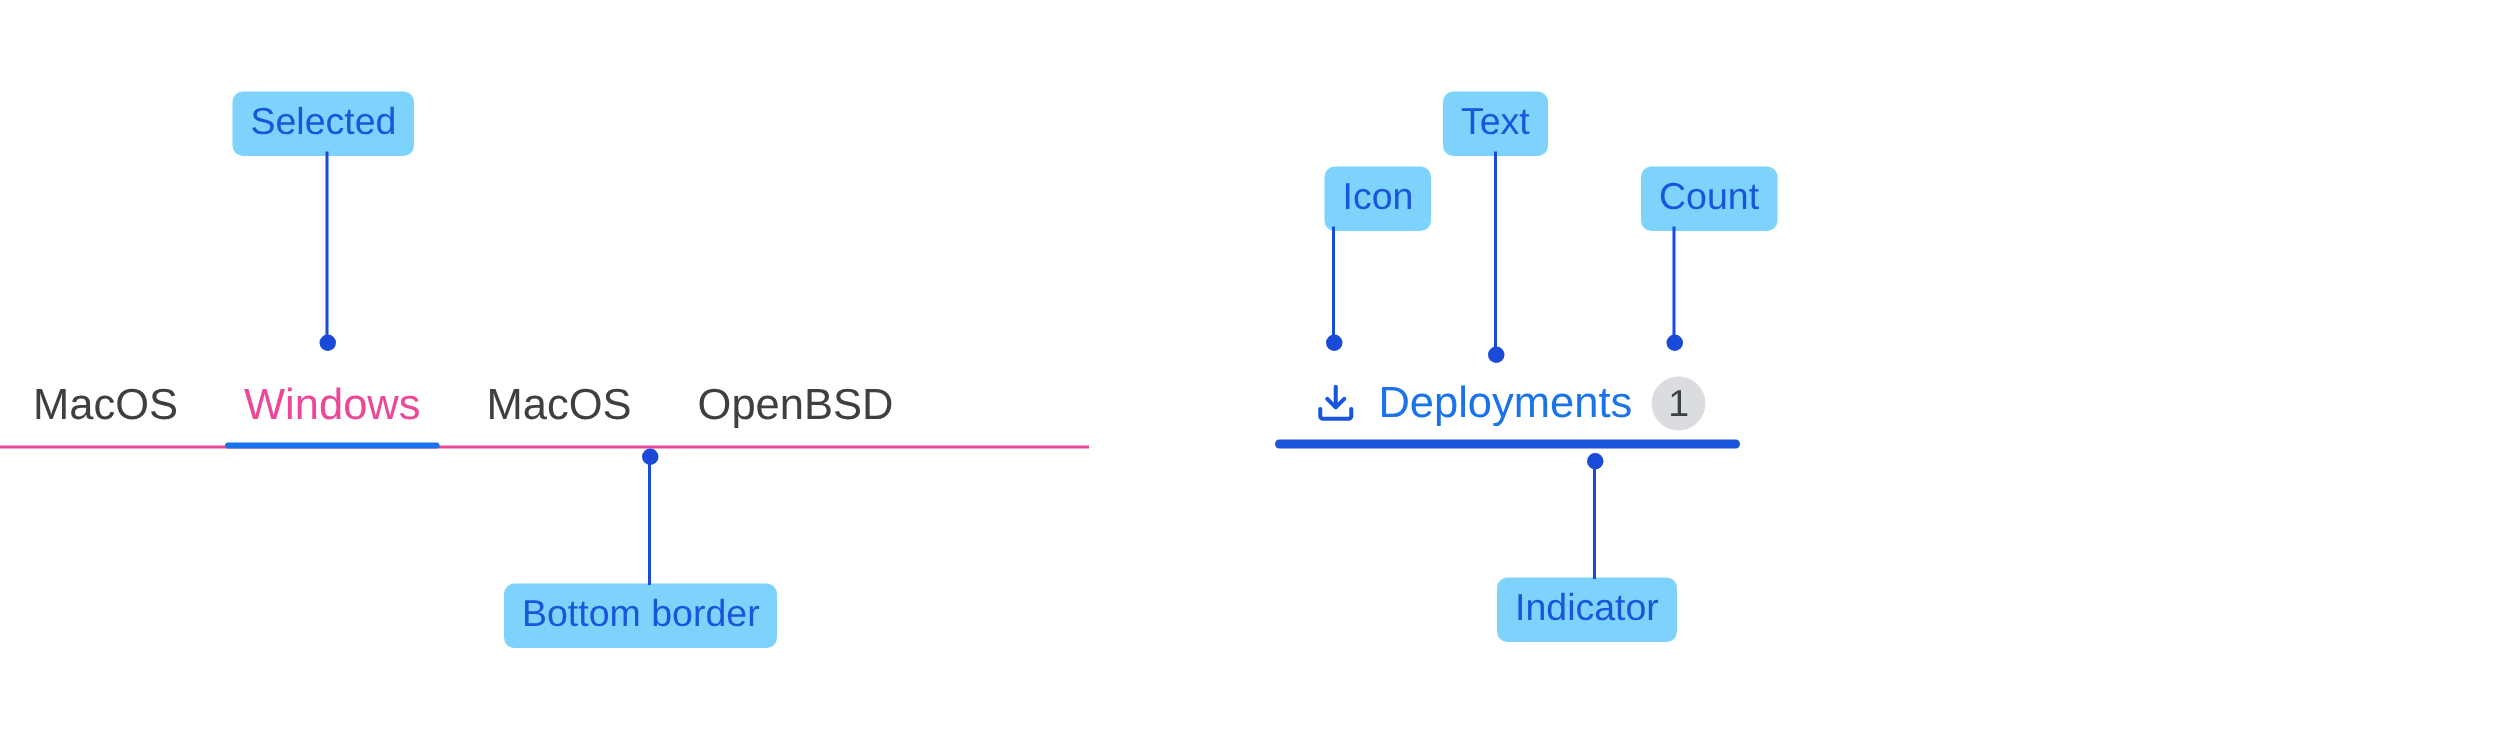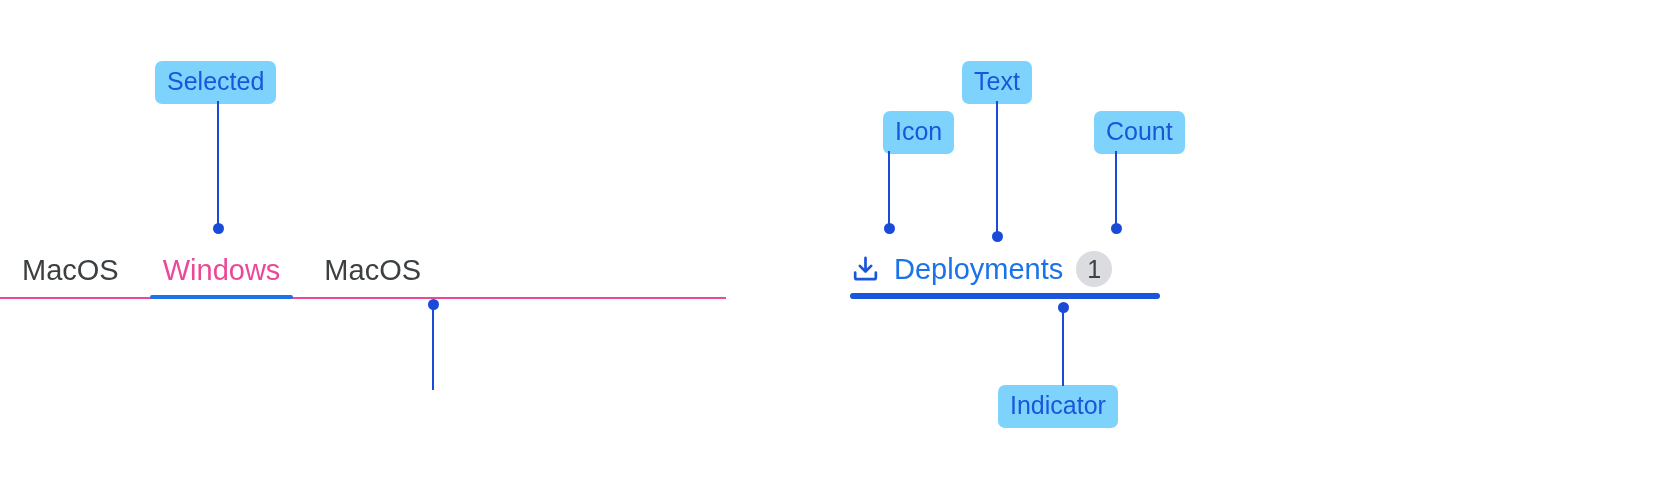--- a/index.html
+++ b/index.html
@@ -102,21 +102,21 @@
     height: 56px;
   }
   #tab-deployments {
     position: absolute;
     left: 0;
     top: 0;
     width: 312px;
     height: 52px;
     display: flex;
     align-items: center;
-    justify-content: flex-start;
+    justify-content: center;
     gap: 13px;
     cursor: pointer;
     box-sizing: border-box;
   }
   #tab-deployments .tab-icon {
     display: inline-flex;
     align-items: center;
     justify-content: center;
     width: 31px;
     height: 31px;
@@ -160,27 +160,31 @@
     <div class="tabs-row">
       <div class="tab">
         <span>MacOS</span>
       </div>
       <div class="tab selected">
         <span>Windows</span>
       </div>
       <div class="tab">
         <span>MacOS</span>
       </div>
+      <div class="tab">
+        <span>OpenBSD</span>
+      </div>
     </div>
   </div>
 
   <div class="anno" style="left:155px; top:61px;">Selected</div>
   <div class="leader" style="left:217px; top:101px; height:128px;"></div>
   <div class="leader-dot" style="left:213px; top:223px;"></div>
 
+  <div class="anno" style="left:336px; top:389px;">Bottom border</div>
   <div class="leader" style="left:432px; top:305px; height:85px;"></div>
   <div class="leader-dot" style="left:428px; top:299px;"></div>
 
   <div id="tabbar-rich">
     <div id="tab-deployments">
       <span class="tab-icon">
         <svg width="31" height="31" viewBox="0 0 24 24" fill="none" stroke="#1a56db" stroke-width="2.1" stroke-linecap="round" stroke-linejoin="round">
           <path d="M12 3v10"></path>
           <path d="M7.6 9.2 12 13.6l4.4-4.4"></path>
           <path d="M4 14.5v3.6a1.4 1.4 0 0 0 1.4 1.4h13.2a1.4 1.4 0 0 0 1.4-1.4v-3.6"></path>

